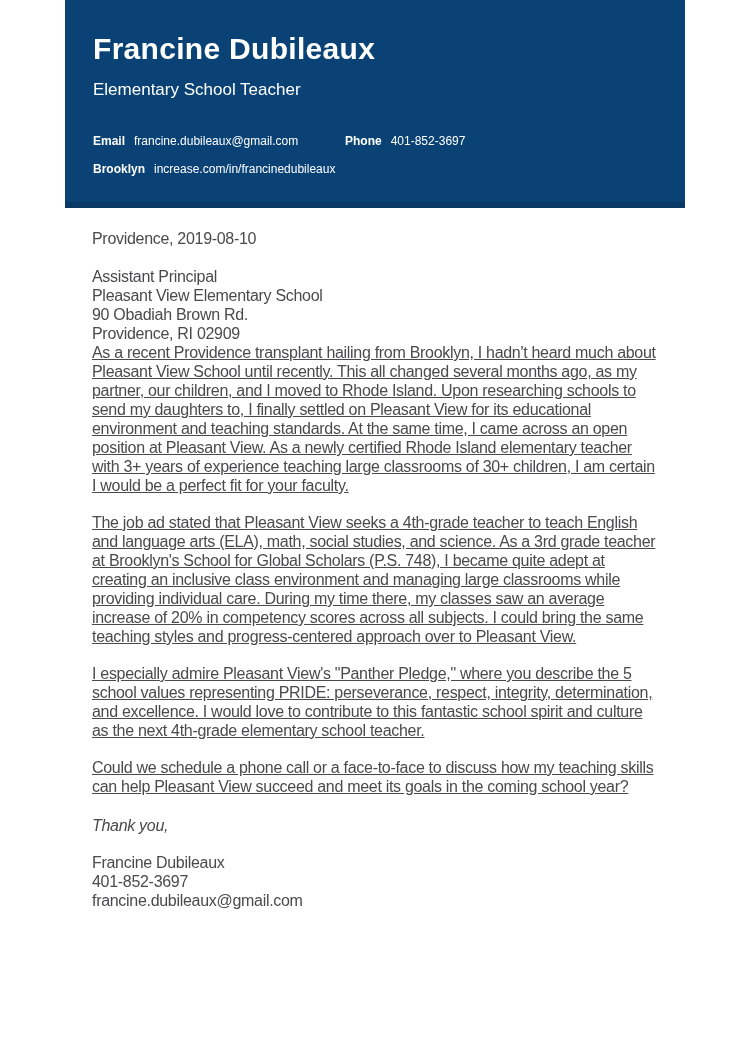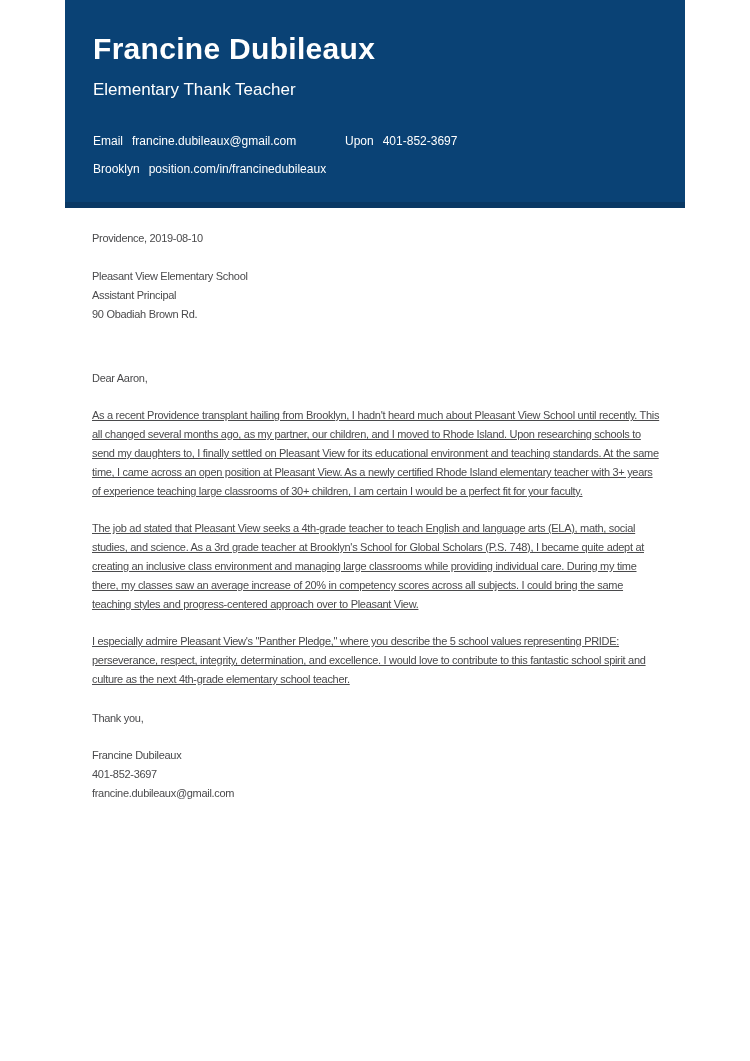--- a/index.html
+++ b/index.html
@@ -31,82 +31,83 @@
   .job-title {
     font-size: 17px;
     line-height: 20px;
     margin-top: 16px;
     font-weight: 400;
   }
   .contact { margin-top: 34px; font-size: 12px; }
   .contact-row { display: flex; line-height: 15px; margin-bottom: 13px; }
   .contact-item { display: flex; align-items: baseline; }
   .contact-item.col-1 { width: 252px; }
-  .clabel { font-weight: 400; margin-right: 9px; }
+  .clabel { font-weight: 700; margin-right: 9px; }
   .cvalue { font-weight: 400; }
 
   
   .letter {
     padding: 21px 24px 0 27px;
     color: #4a4a4c;
-    font-size: 11px;
+    font-size: 16px;
     line-height: 19px;
     letter-spacing: -0.3px;
   }
   .dateline { margin: 0 0 19px 0; }
   .recipient { margin: 0; }
   .recipient div { line-height: 19px; }
   .salutation { margin: 45px 0 18px 0; }
   .para { margin: 0 0 18px 0; text-decoration: underline; }
-  .closing { margin: 20px 0 18px 0; }
+  .closing { margin: 20px 0 18px 0; font-style: italic; }
   .signature div { line-height: 19px; }
 </style>
 </head>
 <body>
 
 <div class="page">
 
   <header class="hdr">
     <h1>Francine Dubileaux</h1>
-    <div class="job-title">Elementary Thank Teacher</div>
+    <div class="job-title">Elementary School Teacher</div>
 
     <div class="contact">
       <div class="contact-row">
         <div class="contact-item col-1">
           <span class="clabel">Email</span>
           <span class="cvalue">francine.dubileaux@gmail.com</span>
         </div>
         <div class="contact-item">
-          <span class="clabel">Upon</span>
+          <span class="clabel">Phone</span>
           <span class="cvalue">401-852-3697</span>
         </div>
       </div>
       <div class="contact-row">
         <div class="contact-item">
           <span class="clabel">Brooklyn</span>
-          <span class="cvalue">position.com/in/francinedubileaux</span>
+          <span class="cvalue">increase.com/in/francinedubileaux</span>
         </div>
       </div>
     </div>
   </header>
 
   <main class="letter">
     <p class="dateline">Providence, 2019-08-10</p>
 
     <div class="recipient">
+      <div>Assistant Principal</div>
       <div>Pleasant View Elementary School</div>
-      <div>Assistant Principal</div>
       <div>90 Obadiah Brown Rd.</div>
+      <div>Providence, RI 02909</div>
     </div>
 
-    <p class="salutation">Dear Aaron,</p>
 
     <p class="para">As a recent Providence transplant hailing from Brooklyn, I hadn't heard much about Pleasant View School until recently. This all changed several months ago, as my partner, our children, and I moved to Rhode Island. Upon researching schools to send my daughters to, I finally settled on Pleasant View for its educational environment and teaching standards. At the same time, I came across an open position at Pleasant View. As a newly certified Rhode Island elementary teacher with 3+ years of experience teaching large classrooms of 30+ children, I am certain I would be a perfect fit for your faculty.</p>
     <p class="para">The job ad stated that Pleasant View seeks a 4th-grade teacher to teach English and language arts (ELA), math, social studies, and science. As a 3rd grade teacher at Brooklyn's School for Global Scholars (P.S. 748), I became quite adept at creating an inclusive class environment and managing large classrooms while providing individual care. During my time there, my classes saw an average increase of 20% in competency scores across all subjects. I could bring the same teaching styles and progress-centered approach over to Pleasant View.</p>
     <p class="para">I especially admire Pleasant View's "Panther Pledge," where you describe the 5 school values representing PRIDE: perseverance, respect, integrity, determination, and excellence. I would love to contribute to this fantastic school spirit and culture as the next 4th-grade elementary school teacher.</p>
+    <p class="para">Could we schedule a phone call or a face-to-face to discuss how my teaching skills can help Pleasant View succeed and meet its goals in the coming school year?</p>
 
     <p class="closing">Thank you,</p>
 
     <div class="signature">
       <div>Francine Dubileaux</div>
       <div>401-852-3697</div>
       <div>francine.dubileaux@gmail.com</div>
     </div>
   </main>
 

